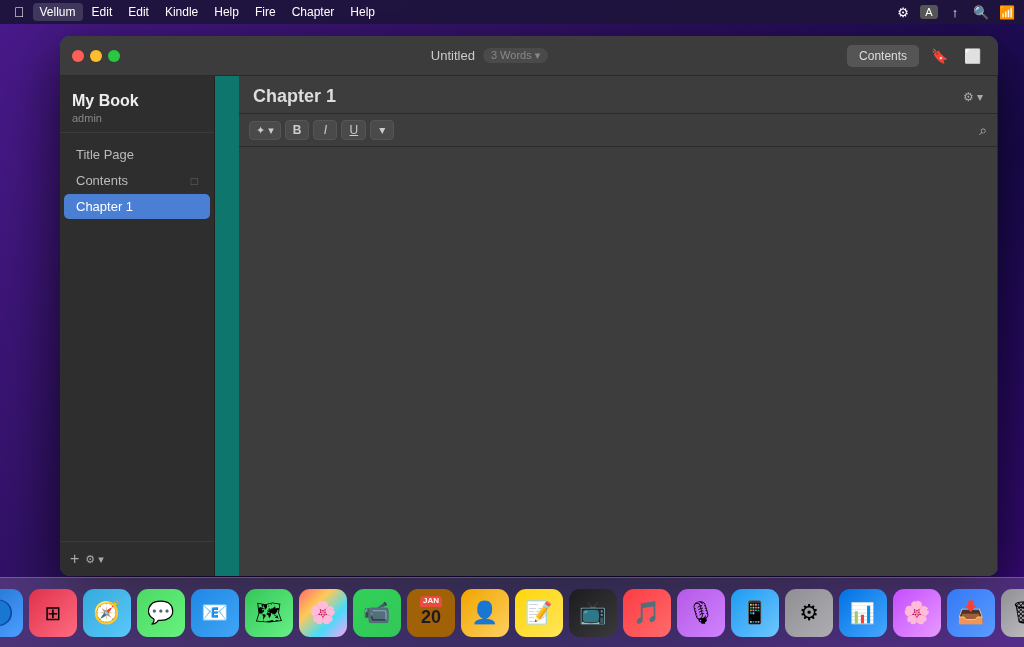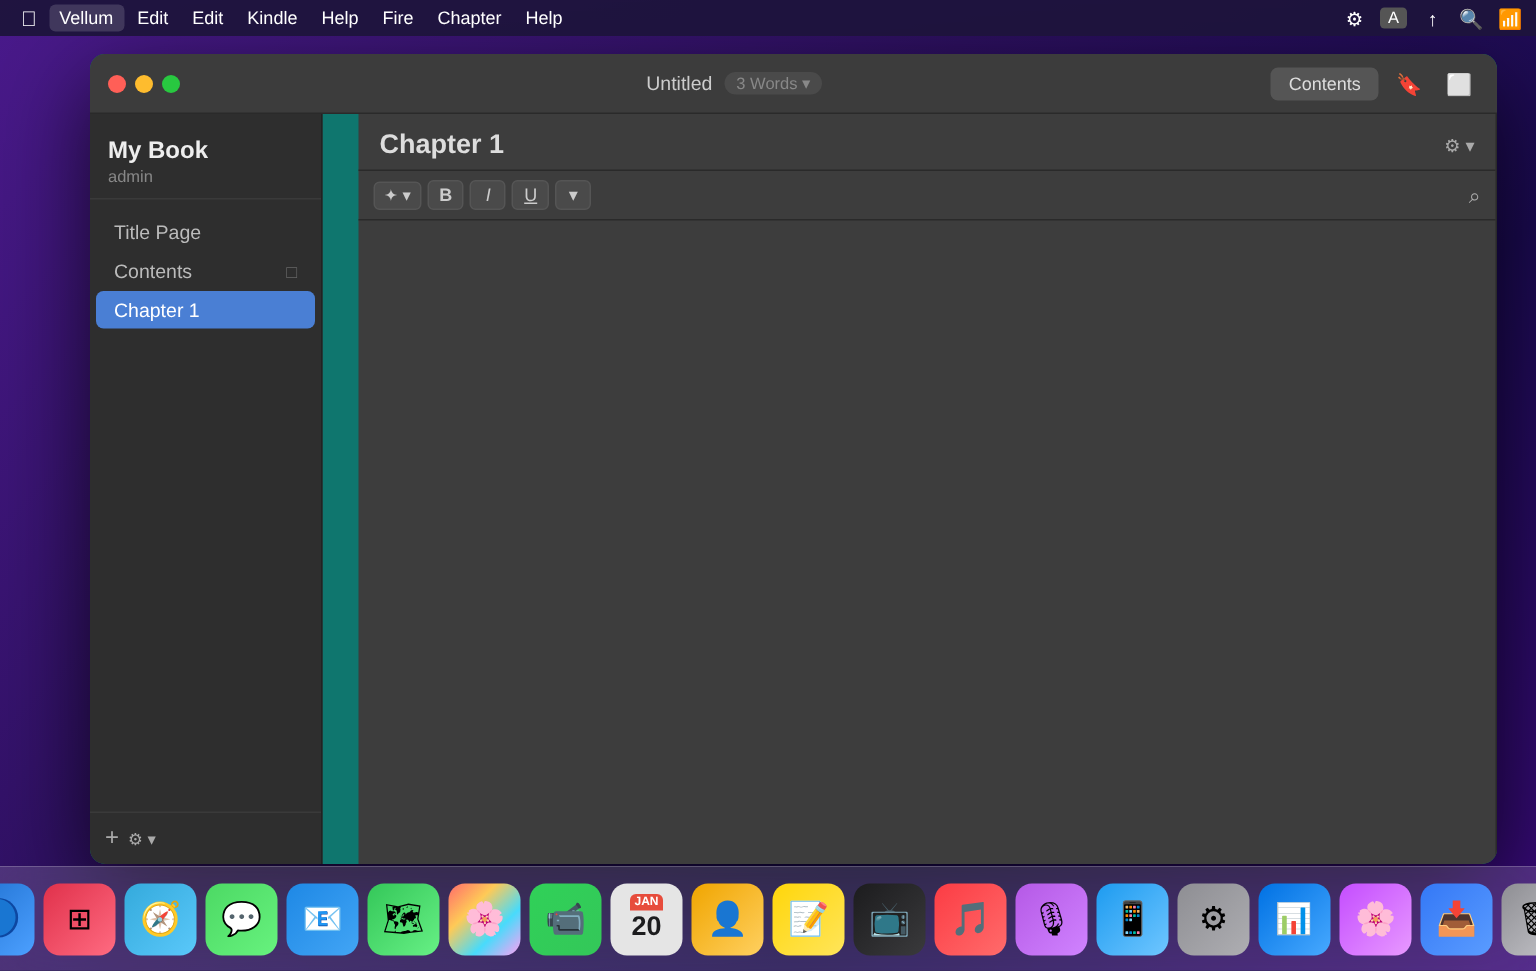--- a/index.html
+++ b/index.html
@@ -517,21 +517,21 @@
   </div>
 
   <div class="dock-item" style="background:linear-gradient(135deg,#ff6b6b,#feca57,#48dbfb,#ff9ff3);border-radius:11px;">
     <span style="font-size:22px;">🌸</span>
   </div>
 
   <div class="dock-item" style="background:linear-gradient(135deg,#30d158,#34c759);border-radius:11px;">
     <span style="font-size:22px;">📹</span>
   </div>
 
-  <div class="dock-item" style="background:#e5e5e5;border-radius:11px;">
+  <div class="dock-item" style="background:#a16207;border-radius:11px;">
     <div style="text-align:center;line-height:1.1;">
       <div style="background:#e74c3c;color:white;font-size:8px;border-radius:4px 4px 0 0;padding:1px 3px;font-weight:600;">JAN</div>
       <div style="font-size:18px;font-weight:700;color:#1c1c1e;line-height:1.2;">20</div>
     </div>
   </div>
 
   <div class="dock-item" style="background:linear-gradient(135deg,#f0a500,#ffd060);border-radius:11px;">
     <span style="font-size:22px;">👤</span>
   </div>
 

